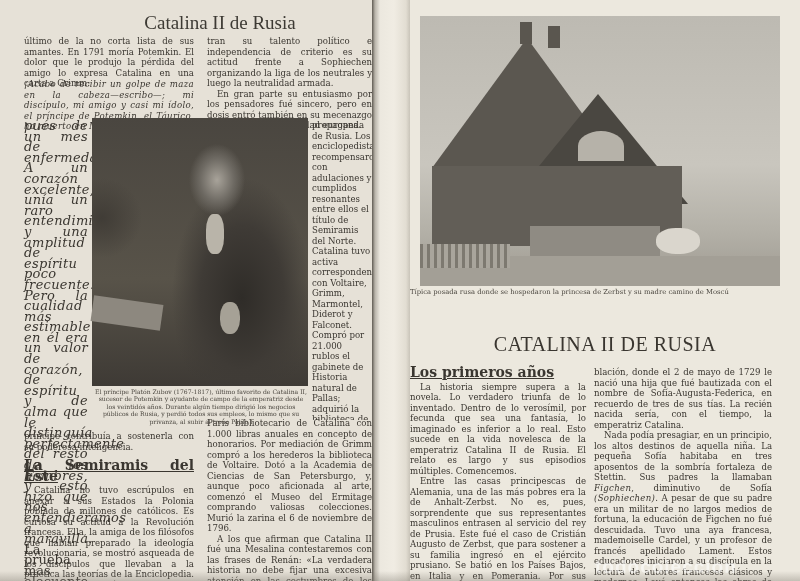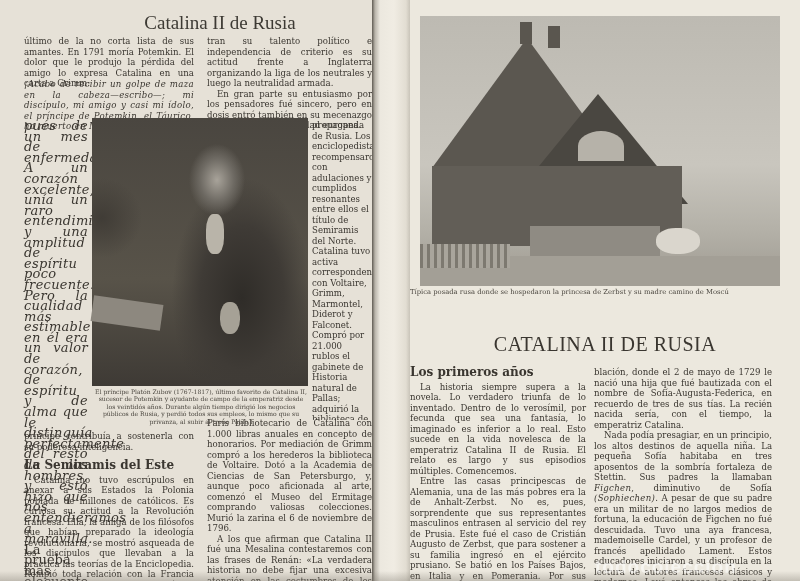--- a/index.html
+++ b/index.html
@@ -19,21 +19,21 @@
   .bottom-shade { position:absolute; left:0; right:0; bottom:0; height:10px; background:linear-gradient(180deg,rgba(0,0,0,0),rgba(120,115,105,.35)); }
 
   .title-left {
     position:absolute; left:100px; top:12px; width:240px; text-align:center;
     font-family:"Liberation Serif", serif; font-size:19px; color:#3d3a34;
   }
   .col { position:absolute; font-size:8.6px; line-height:10.5px; text-align:justify; }
   .col p { margin:0; }
   .col .ind { text-indent:10px; }
   .it { font-style:italic; letter-spacing:.3px; }
-  .subhead { font-weight:bold; font-size:12px; margin:8px 0 4px 0 !important; }
+  .subhead { font-weight:bold; font-size:14px; margin:8px 0 4px 0 !important;text-decoration:underline; }
 
   .portrait {
     position:absolute; left:92px; top:118px; width:216px; height:268px;
     background:
       radial-gradient(ellipse 28px 36px at 125px 62px, #a8a39a 0%, #6e6a63 60%, rgba(0,0,0,0) 100%),
       radial-gradient(ellipse 70px 120px at 150px 180px, #2f2c28 0%, #3f3b36 60%, rgba(0,0,0,0) 100%),
       radial-gradient(ellipse 40px 40px at 10px 100px, #403c36 0%, rgba(0,0,0,0) 100%),
       linear-gradient(180deg,#4a4640,#585349 60%,#3e3a35);
   }
   .portrait .paper-sheet { position:absolute; left:0; top:182px; width:70px; height:26px; background:#8d887f; transform:rotate(8deg); }
@@ -90,21 +90,21 @@
     <p class="it">pués de un mes de enfermedad! A un corazón excelente, unía un raro entendimiento y una amplitud de espíritu poco frecuente. Pero la cualidad más estimable en él era un valor de corazón, de espíritu y de alma que le distinguía perfectamente del resto de los hombres, y esto hizo que nos entendiéramos a maravilla.</p>
     <p>La prueba más elocuente del valer del favorito son estas palabras de otra carta: <span class="it">¡El príncipe de Potemkin al morir me ha jugado una pasada relato! Sobre mí recae toda la carga.</span> El</p>
   </div>
   <div class="col" style="left:24px; top:431px; width:170px;">
     <p>príncipe contribuía a sostenerla con su poderosa inteligencia.</p>
     <p class="subhead">La Semiramis del Este</p>
     <p class="ind">Catalina no tuvo escrúpulos en anexar a sus Estados la Polonia poblada de millones de católicos. Es curiosa su actitud a la Revolución francesa. Ella, la amiga de los filósofos que habían preparado la ideología revolucionaria, se mostró asqueada de los discípulos que llevaban a la práctica las teorías de la Enciclopedia. Rompió toda relación con la Francia revolucionaria, sobre todo después de la ejecución de Luis XVI. Uno de sus grandes méritos internacionales que demues-</p>
   </div>
 
   <div class="col" style="left:207px; top:36px; width:165px;">
-    <p>tran su talento político e independencia de criterio es su actitud frente a Inglaterra organizando la liga de los neutrales y luego la neutralidad armada.</p>
+    <p>tran su talento político e independencia de criterio es su actitud frente a Sophiechen organizando la liga de los neutrales y luego la neutralidad armada.</p>
     <p class="ind">En gran parte su entusiasmo por los pensadores fué sincero, pero en dosis entró también en su mecenazgo un prurito de popularidad europea.</p>
   </div>
   <div class="col" style="left:312px; top:120px; width:60px; overflow:hidden; height:300px; text-align:left;">
     <p>propaganda de Rusia. Los enciclopedistas recompensaron con adulaciones y cumplidos resonantes entre ellos el título de Semiramis del Norte. Catalina tuvo activa correspondencia con Voltaire, Grimm, Marmontel, Diderot y Falconet. Compró por 21.000 rublos el gabinete de Historia natural de Pallas; adquirió la biblioteca de Diderot por 15.000 libras, a las que su dueño tenía por precio mil libras anuales. Además, Catalina le puso la condición de que hasta su muerte Diderot conservase los libros, siendo en</p>
   </div>
   <div class="col" style="left:207px; top:418px; width:165px;">
     <p>París bibliotecario de Catalina con 1.000 libras anuales en concepto de honorarios. Por mediación de Grimm compró a los herederos la biblioteca de Voltaire. Dotó a la Academia de Ciencias de San Petersburgo, y, aunque poco aficionada al arte, comenzó el Museo del Ermitage comprando valiosas colecciones. Murió la zarina el 6 de noviembre de 1796.</p>
     <p class="ind">A los que afirman que Catalina II fué una Mesalina contestaremos con las frases de Renán: «La verdadera historia no debe fijar una excesiva atención en las costumbres de los soberanos, cuando esas costumbres no tienen gran influencia en la marcha de los acontecimientos»</p>
   </div>
 

